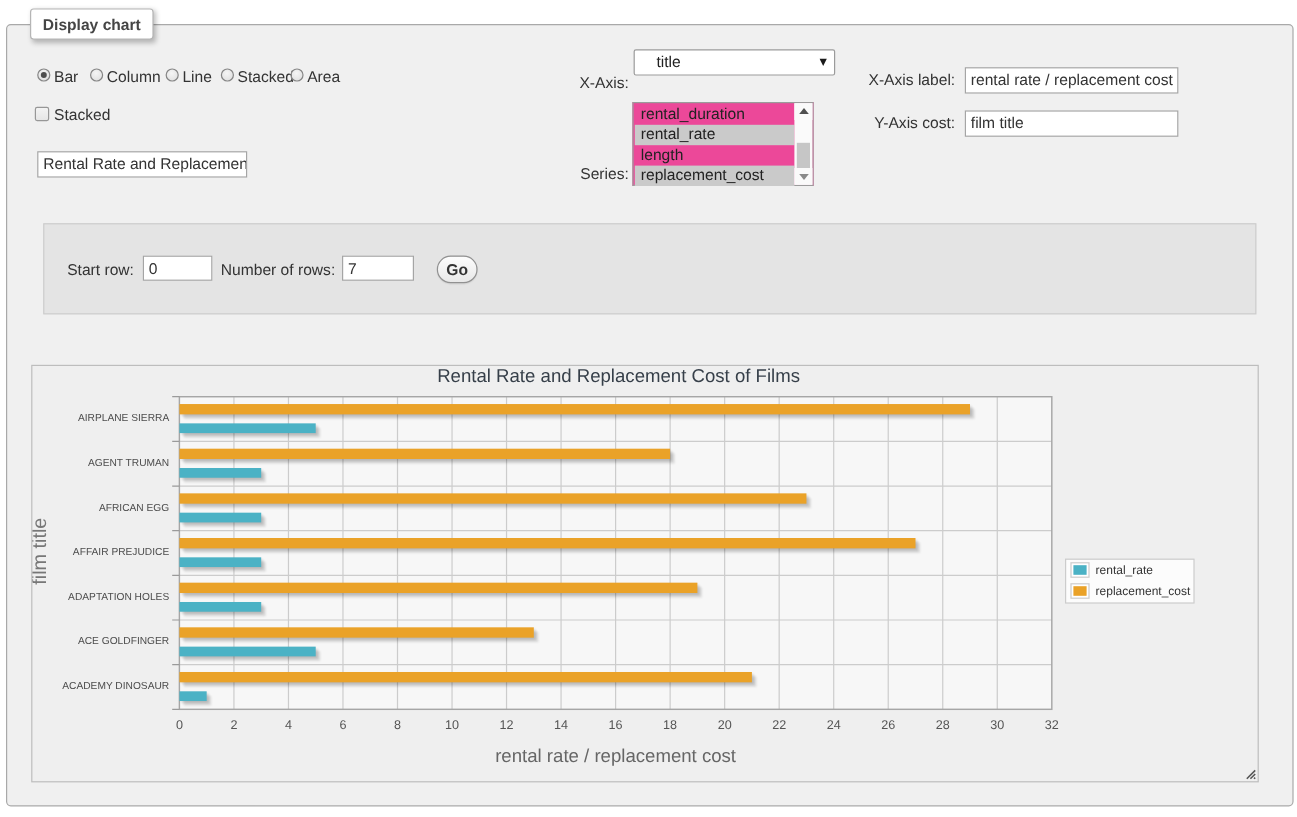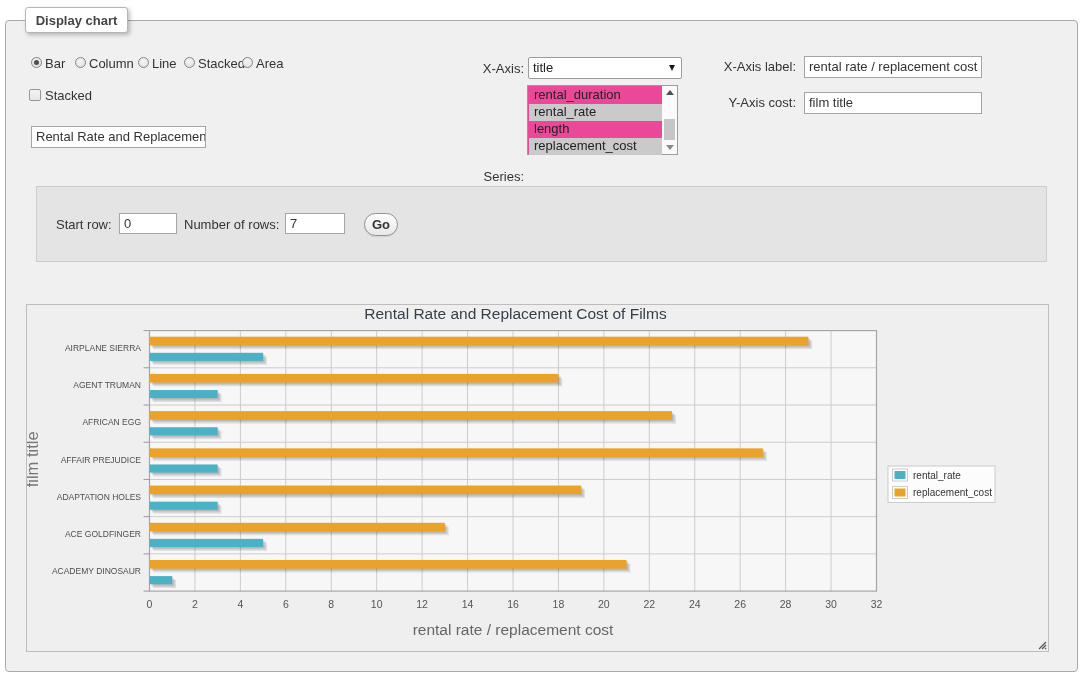--- a/index.html
+++ b/index.html
@@ -43,23 +43,23 @@
 }
 #midbox {
   position:absolute; left:36px; top:186px; width:1011px; height:76px;
   background:#e4e4e4; border:1px solid #cdcdcd;
 }
 #chartbox {
   position:absolute; left:26px; top:304px; width:1023px; height:348px;
   background:#efefef; border:1px solid #bdbdbd;
 }
 #selectbox {
-  position:absolute; left:528px; top:57px; width:154px; height:22px;
+  position:absolute; left:528px; top:41px; width:168px; height:22px;
   background:#fff; border:1px solid #9b9b9b; border-radius:2px;
-  font-size:13px; color:#222; line-height:20px; padding-left:4px;
+  font-size:13px; color:#222; line-height:20px; padding-left:18px;
 }
 #selectbox .arr {
   position:absolute; right:6px; top:7px; width:0; height:0;
   border-left:3.5px solid transparent; border-right:3.5px solid transparent;
   border-top:6.5px solid #1a1a1a;
 }
 #listbox {
   position:absolute; left:527px; top:85px; width:151px; height:70px;
   background:#ec4899; border:1px solid #9b9b9b;
 }
@@ -91,21 +91,21 @@
 <div class="lbl" style="left:256px; top:56px;text-align:center;">Area</div>
 
 <div class="checkbox" style="left:29px; top:89px;"></div>
 <div class="lbl" style="left:45px; top:88px;">Stacked</div>
 
 <div class="tinput" style="left:31px; top:126px; width:175px; height:22px; line-height:20px;">Rental Rate and Replacement Cost of Films</div>
 
 <div class="lbl" style="left:424px; top:61px; width:100px; text-align:right;">X-Axis:</div>
 <div id="selectbox">title<span class="arr"></span></div>
 
-<div class="lbl" style="left:424px; top:137px; width:100px; text-align:right;margin-top:32px;">Series:</div>
+<div class="lbl" style="left:424px; top:137px; width:100px; text-align:right;">Series:</div>
 <div id="listbox">
   <div class="opt" style="top:1px;">rental_duration</div>
   <div class="opt sel" style="top:18px;">rental_rate</div>
   <div class="opt" style="top:35px;">length</div>
   <div class="opt sel" style="top:52px;">replacement_cost</div>
   <div id="sbar">
     <div class="btn" style="top:0;">
         <span class="tri-up"></span>
       </div>
     <div class="thumb"></div>

